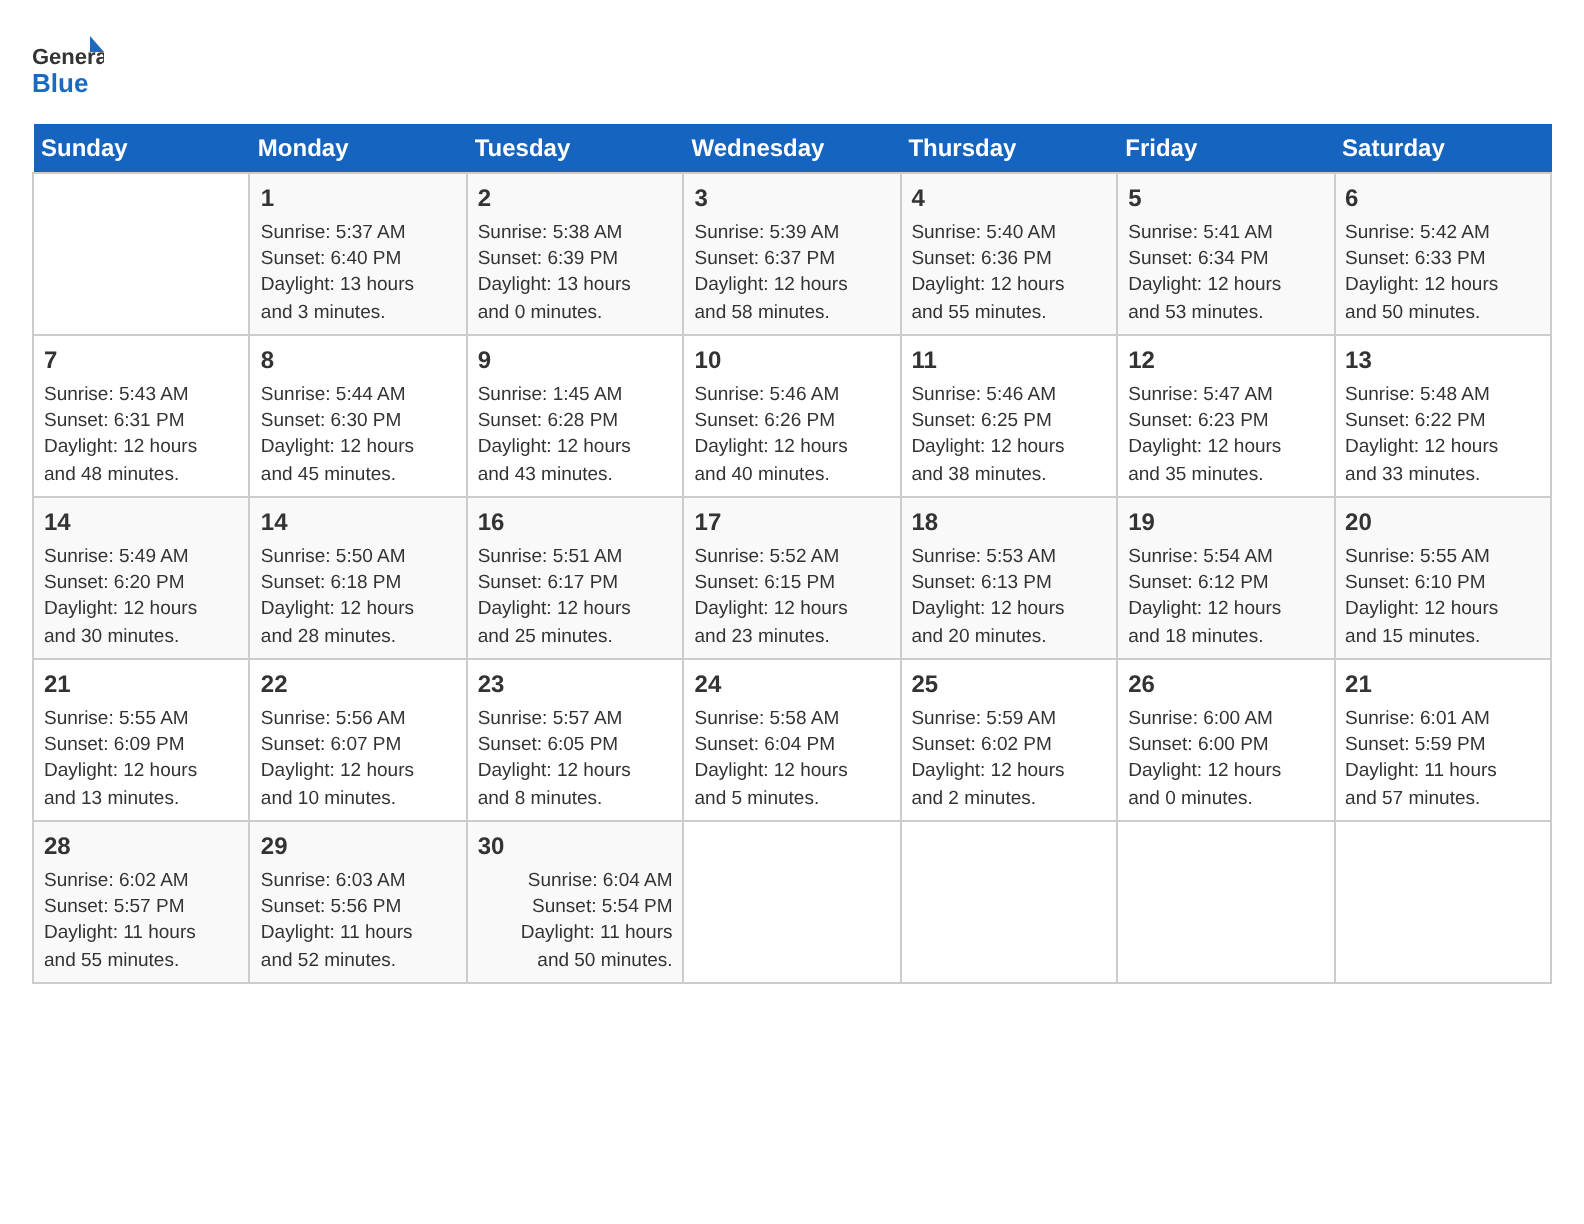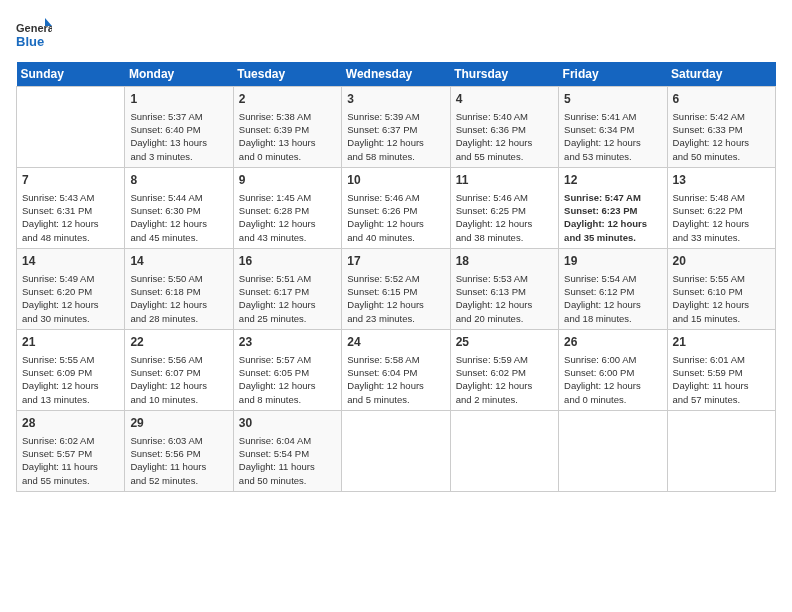--- a/index.html
+++ b/index.html
@@ -188,21 +188,21 @@
         </td>
         <td>
           <span class="day-num">11</span>
           <div class="cell-text" style="white-space: pre-line;">Sunrise: 5:46 AM
 Sunset: 6:25 PM
 Daylight: 12 hours
 and 38 minutes.</div>
         </td>
         <td>
           <span class="day-num">12</span>
-          <div class="cell-text" style="white-space: pre-line; font-weight: bold;">Sunrise: 5:47 AM
+          <div class="cell-text" style="white-space: pre-line;">Sunrise: 5:47 AM
 Sunset: 6:23 PM
 Daylight: 12 hours
 and 35 minutes.</div>
         </td>
         <td>
           <span class="day-num">13</span>
           <div class="cell-text" style="white-space: pre-line;">Sunrise: 5:48 AM
 Sunset: 6:22 PM
 Daylight: 12 hours
 and 33 minutes.</div>
@@ -320,21 +320,21 @@
         </td>
         <td>
           <span class="day-num">29</span>
           <div class="cell-text" style="white-space: pre-line;">Sunrise: 6:03 AM
 Sunset: 5:56 PM
 Daylight: 11 hours
 and 52 minutes.</div>
         </td>
         <td>
           <span class="day-num">30</span>
-          <div class="cell-text" style="white-space: pre-line;">Sunrise: 6:04 AM
+          <div class="cell-text" style="white-space: pre-line; text-align: right;">Sunrise: 6:04 AM
 Sunset: 5:54 PM
 Daylight: 11 hours
 and 50 minutes.</div>
         </td>
         <td class="empty"></td>
         <td class="empty"></td>
         <td class="empty"></td>
         <td class="empty"></td>
       </tr>
     </tbody>

